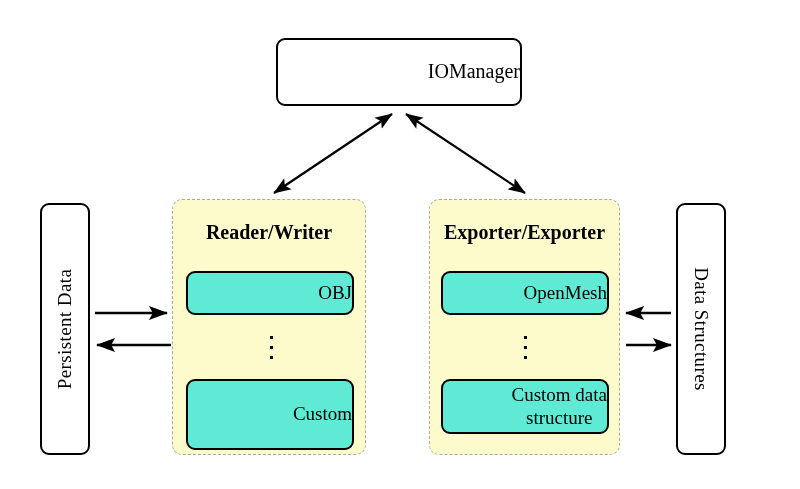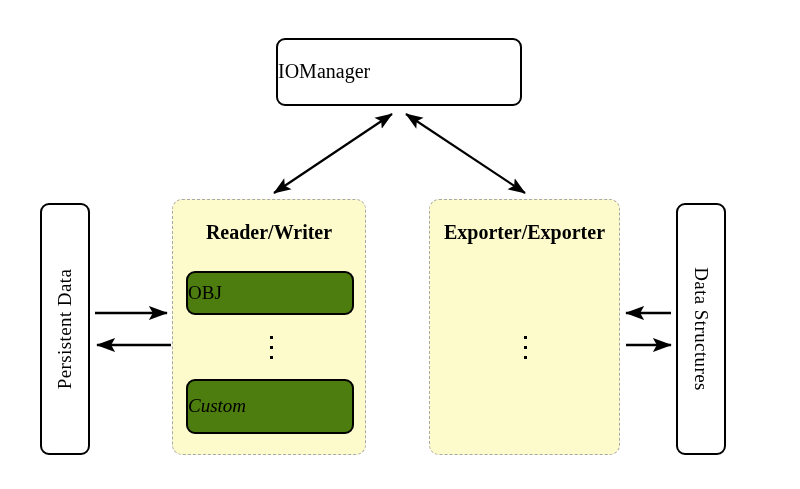--- a/index.html
+++ b/index.html
@@ -18,27 +18,27 @@
   }
 
   
   .node {
     position: absolute;
     box-sizing: border-box;
     border: 2.4px solid #000000;
     border-radius: 9px;
     display: flex;
     align-items: center;
-    justify-content: flex-start;
+    justify-content: flex-end;
     text-align: center;
     line-height: 1.18;
   }
 
   .node-white { background: #ffffff; }
-  .node-yellow { background: #4d7c0f; }
+  .node-yellow { background: #5eead4; }
 
   
   #io-manager {
     left: 276px;
     top: 38px;
     width: 246px;
     height: 68px;
     font-size: 20px;
   }
 
@@ -100,21 +100,21 @@
     width: 100%;
     text-align: center;
     font-size: 20px;
     white-space: nowrap;
     font-weight: bold;
   }
 
   
   .member { font-size: 19px; }
   #obj-box          { left: 186px; top: 271px; width: 168px; height: 44px; }
-  #custom-file-box  { left: 186px; top: 379px; width: 168px; height: 55px; font-style: italic; }
+  #custom-file-box  { left: 186px; top: 379px; width: 168px; height: 71px; }
   #openmesh-box     { left: 441px; top: 271px; width: 168px; height: 44px; }
   #custom-data-box  { left: 441px; top: 379px; width: 168px; height: 55px; }
 
   
   .vdots {
     position: absolute;
     width: 10px;
     display: flex;
     flex-direction: column;
     align-items: center;
@@ -196,21 +196,30 @@
   <div class="node node-yellow member" id="custom-file-box">
     <span>
       <span>Custom</span><br>
     </span>
   </div>
 
   <div class="group" id="group-importer-exporter">
     <div class="group-title">Exporter/Exporter</div>
   </div>
 
+  <div class="node node-yellow member" id="openmesh-box">
+    <span>OpenMesh</span>
+  </div>
 
   <div class="vdots" id="dots-right">
     <span></span>
       <span></span>
       <span></span>
   </div>
 
+  <div class="node node-yellow member" id="custom-data-box">
+    <span>
+      <span>Custom data</span><br>
+      <span>structure</span>
+    </span>
+  </div>
 
 </div>
 
 </body></html>

